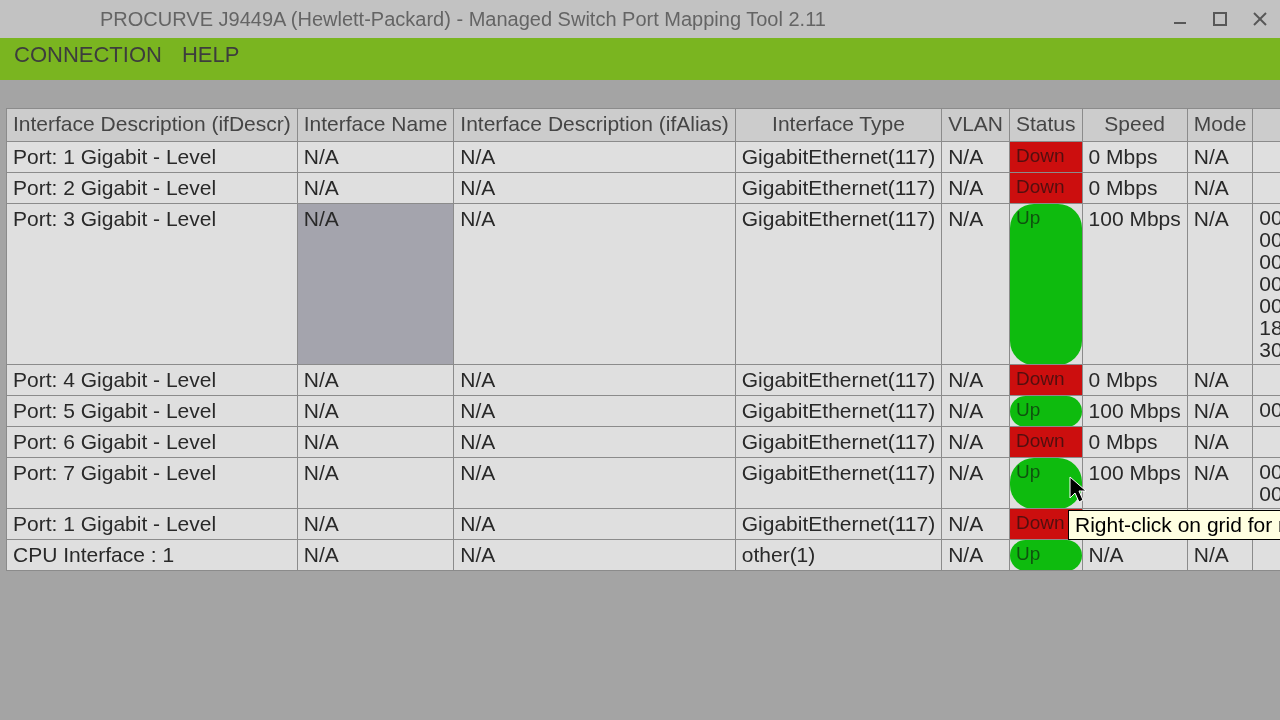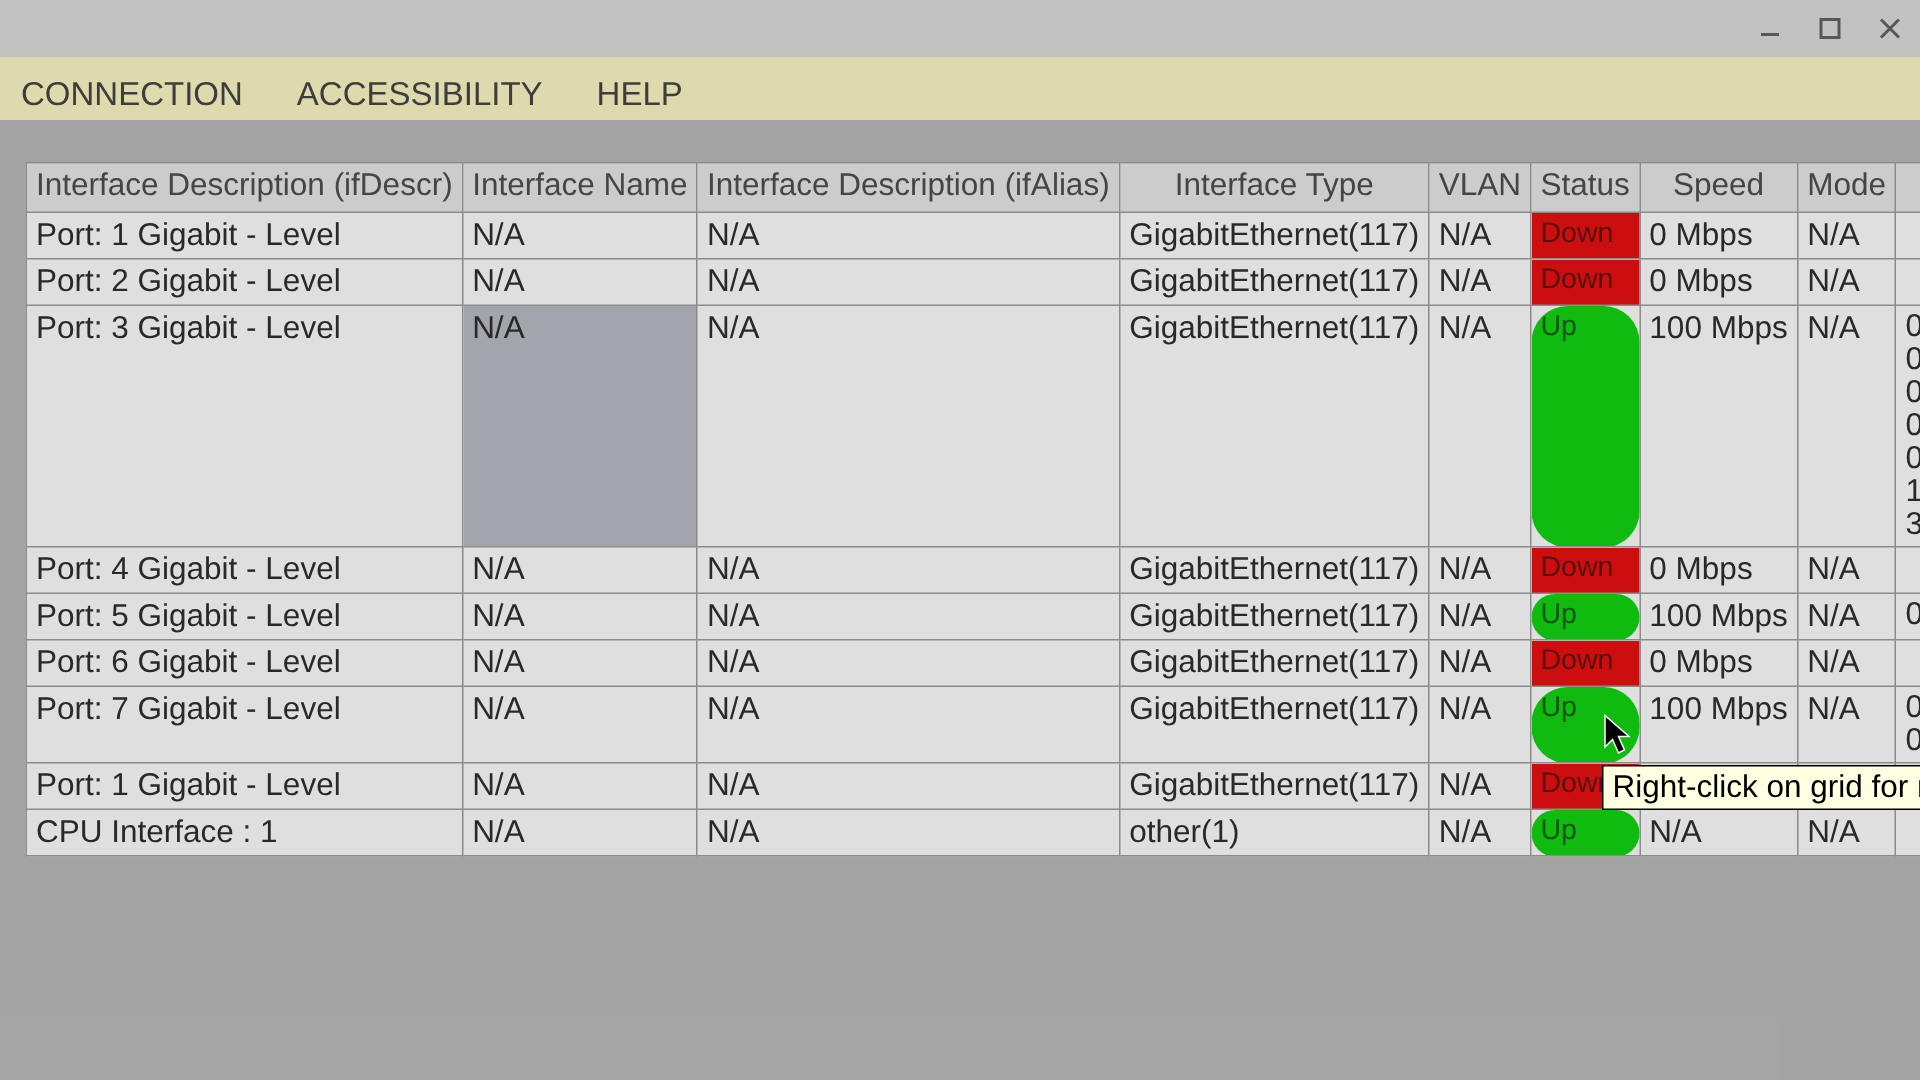--- a/index.html
+++ b/index.html
@@ -8,25 +8,25 @@
   .dim-overlay{position:absolute;inset:0;background:rgba(80,80,80,0.18);pointer-events:none;z-index:900;}
   
   .titlebar{position:relative;height:38px;background:#dcdcdc;display:flex;
     align-items:center;padding:0 0 0 100px;color:#6a6a6a;font-size:20px;
     font-weight:400;}
   .window-controls{position:absolute;right:0;top:0;height:38px;display:flex;}
   .wc{width:40px;height:38px;display:flex;align-items:center;justify-content:center;
     color:#5a5a5a;font-size:18px;}
   .wc svg{width:16px;height:16px;stroke:#5a5a5a;stroke-width:2;fill:none;}
   
-  .menubar{height:42px;background:#fef9c3;display:flex;align-items:flex-end;
-    padding:0 12px;gap:32px;color:#3a3a3a;font-size:22px;}
+  .menubar{height:42px;background:#84cc16;display:flex;align-items:flex-start;
+    padding:0 12px;gap:16px;color:#3a3a3a;font-size:22px;}
   .menuitem{padding:4px 2px;}
   
-  .body-wrap{padding:28px 0 0 17px;}
+  .body-wrap{padding:28px 0 0 6px;}
   
   table.grid{border-collapse:collapse;background:#fff;font-size:21px;color:#222;
     table-layout:fixed;}
   table.grid th,table.grid td{border:1px solid #999;padding:3px 6px;vertical-align:top;
     text-align:left;white-space:nowrap;overflow:hidden;}
   table.grid th{background:#e8e8e8;font-weight:400;color:#444;text-align:center;
     height:26px;}
   td.center{text-align:center;}
   td.right{text-align:right;}
   td.status{text-align:center;font-size:19px;margin-top:28px;}
@@ -49,20 +49,21 @@
     padding:2px 6px;font-size:21px;color:#000;z-index:950;white-space:nowrap;
     overflow:hidden;width:212px;}
   
   .cursor{position:absolute;left:1068px;top:476px;z-index:960;pointer-events:none;}
   .cursor svg{width:22px;height:28px;}
 </style>
 </head>
 <body>
 
 <div class="titlebar">
+  <span>PROCURVE J9449A (Hewlett-Packard) - Managed Switch Port Mapping Tool 2.11</span>
   <div class="window-controls">
     <div class="wc">
       <svg viewBox="0 0 16 16">
           <line x1="2" y1="12" x2="14" y2="12"></line>
         </svg>
     </div>
     <div class="wc">
       <svg viewBox="0 0 16 16">
           <rect x="2" y="2" width="12" height="12"></rect>
         </svg>
@@ -71,21 +72,20 @@
       <svg viewBox="0 0 16 16">
           <line x1="2" y1="2" x2="14" y2="14"></line>
           <line x1="14" y1="2" x2="2" y2="14"></line>
         </svg>
     </div>
   </div>
 </div>
 
 <div class="menubar">
   <span class="menuitem">CONNECTION</span>
-  <span class="menuitem">ACCESSIBILITY</span>
   <span class="menuitem">HELP</span>
 </div>
 
 <div class="body-wrap">
 <table class="grid">
   <colgroup>
     <col class="c1">
         <col class="c2">
         <col class="c3">
         <col class="c4">

